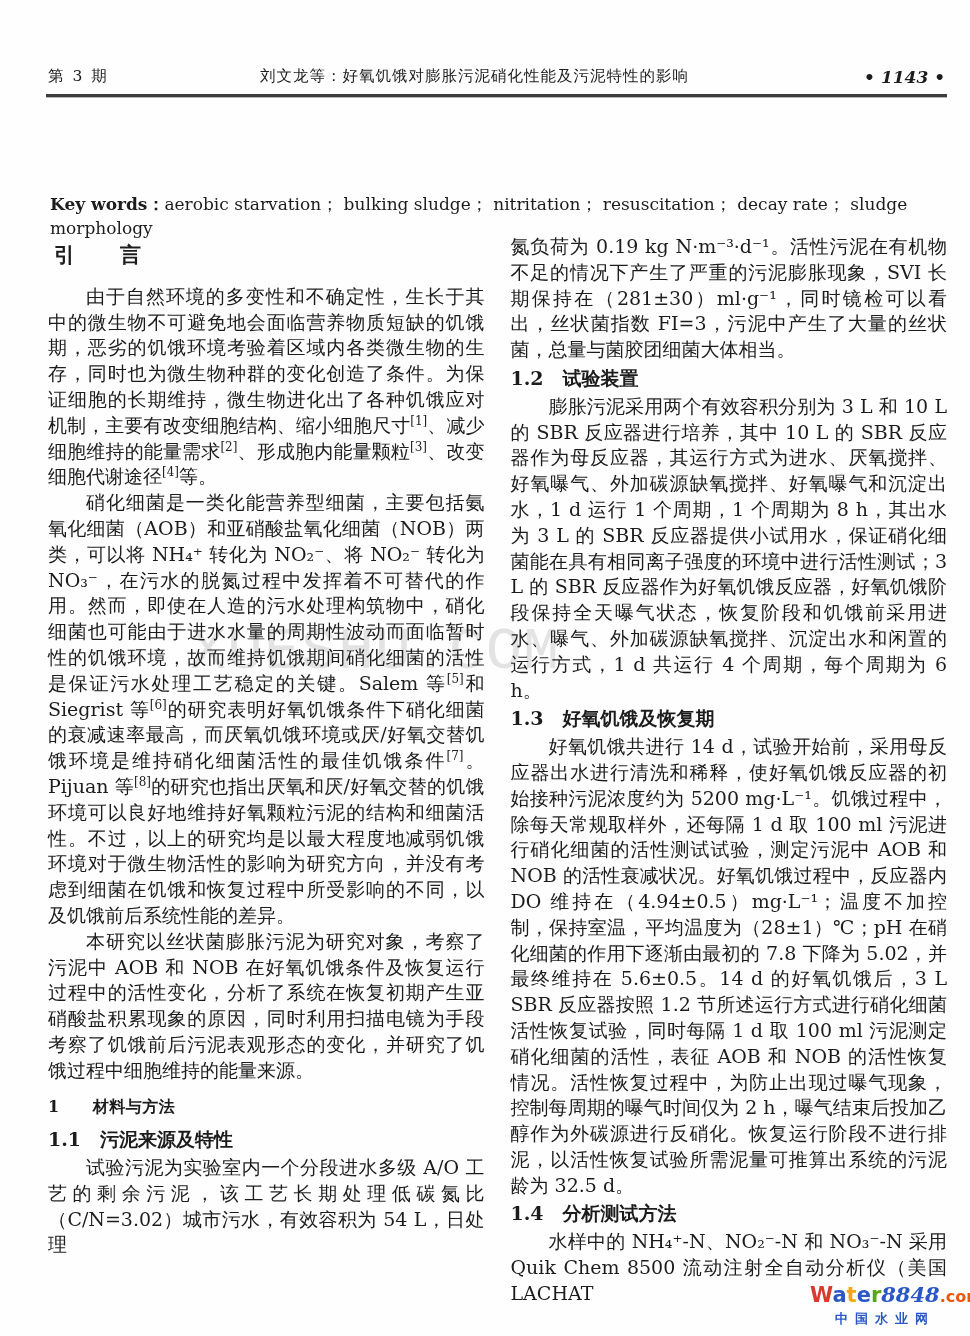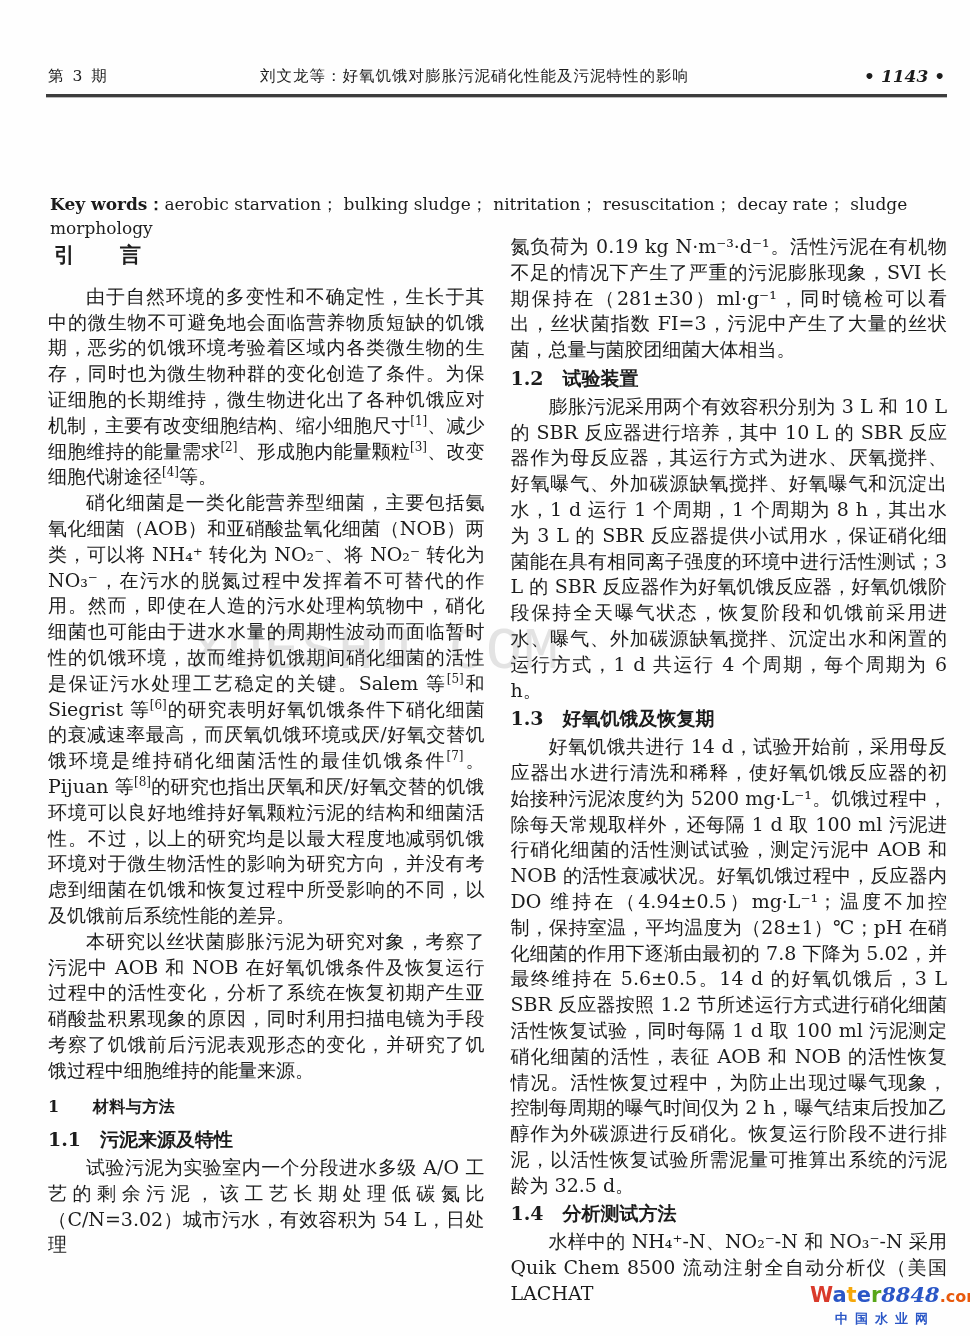--- a/index.html
+++ b/index.html
@@ -9,21 +9,21 @@
     width:970px; height:1336px;
     margin:0 auto;
     background:#fefefe;
     color:#1c1c1c;
     font-family:"DejaVu Serif","Liberation Serif",serif;
     overflow:hidden;
   }
   
   .page-header {
     position:absolute; top:66px; left:48px; width:897px;
-    display:flex; align-items:flex-start;
+    display:flex; align-items:flex-end;
     font-size:15.5px;
   }
   .issue { flex:0 0 auto; letter-spacing:2px; }
   .running-title { flex:1 1 auto; text-align:center; letter-spacing:1px;font-family:Liberation Mono, monospace; }
   .page-no { flex:0 0 auto; font-style:italic; font-weight:bold; font-size:17px;margin-left:24px; }
   .header-rule {
     position:absolute; top:94px; left:46px; width:901px; height:3px;
     background:#3d3d3d;
     box-shadow:0 1px 0 #b9b9b9;
   }

